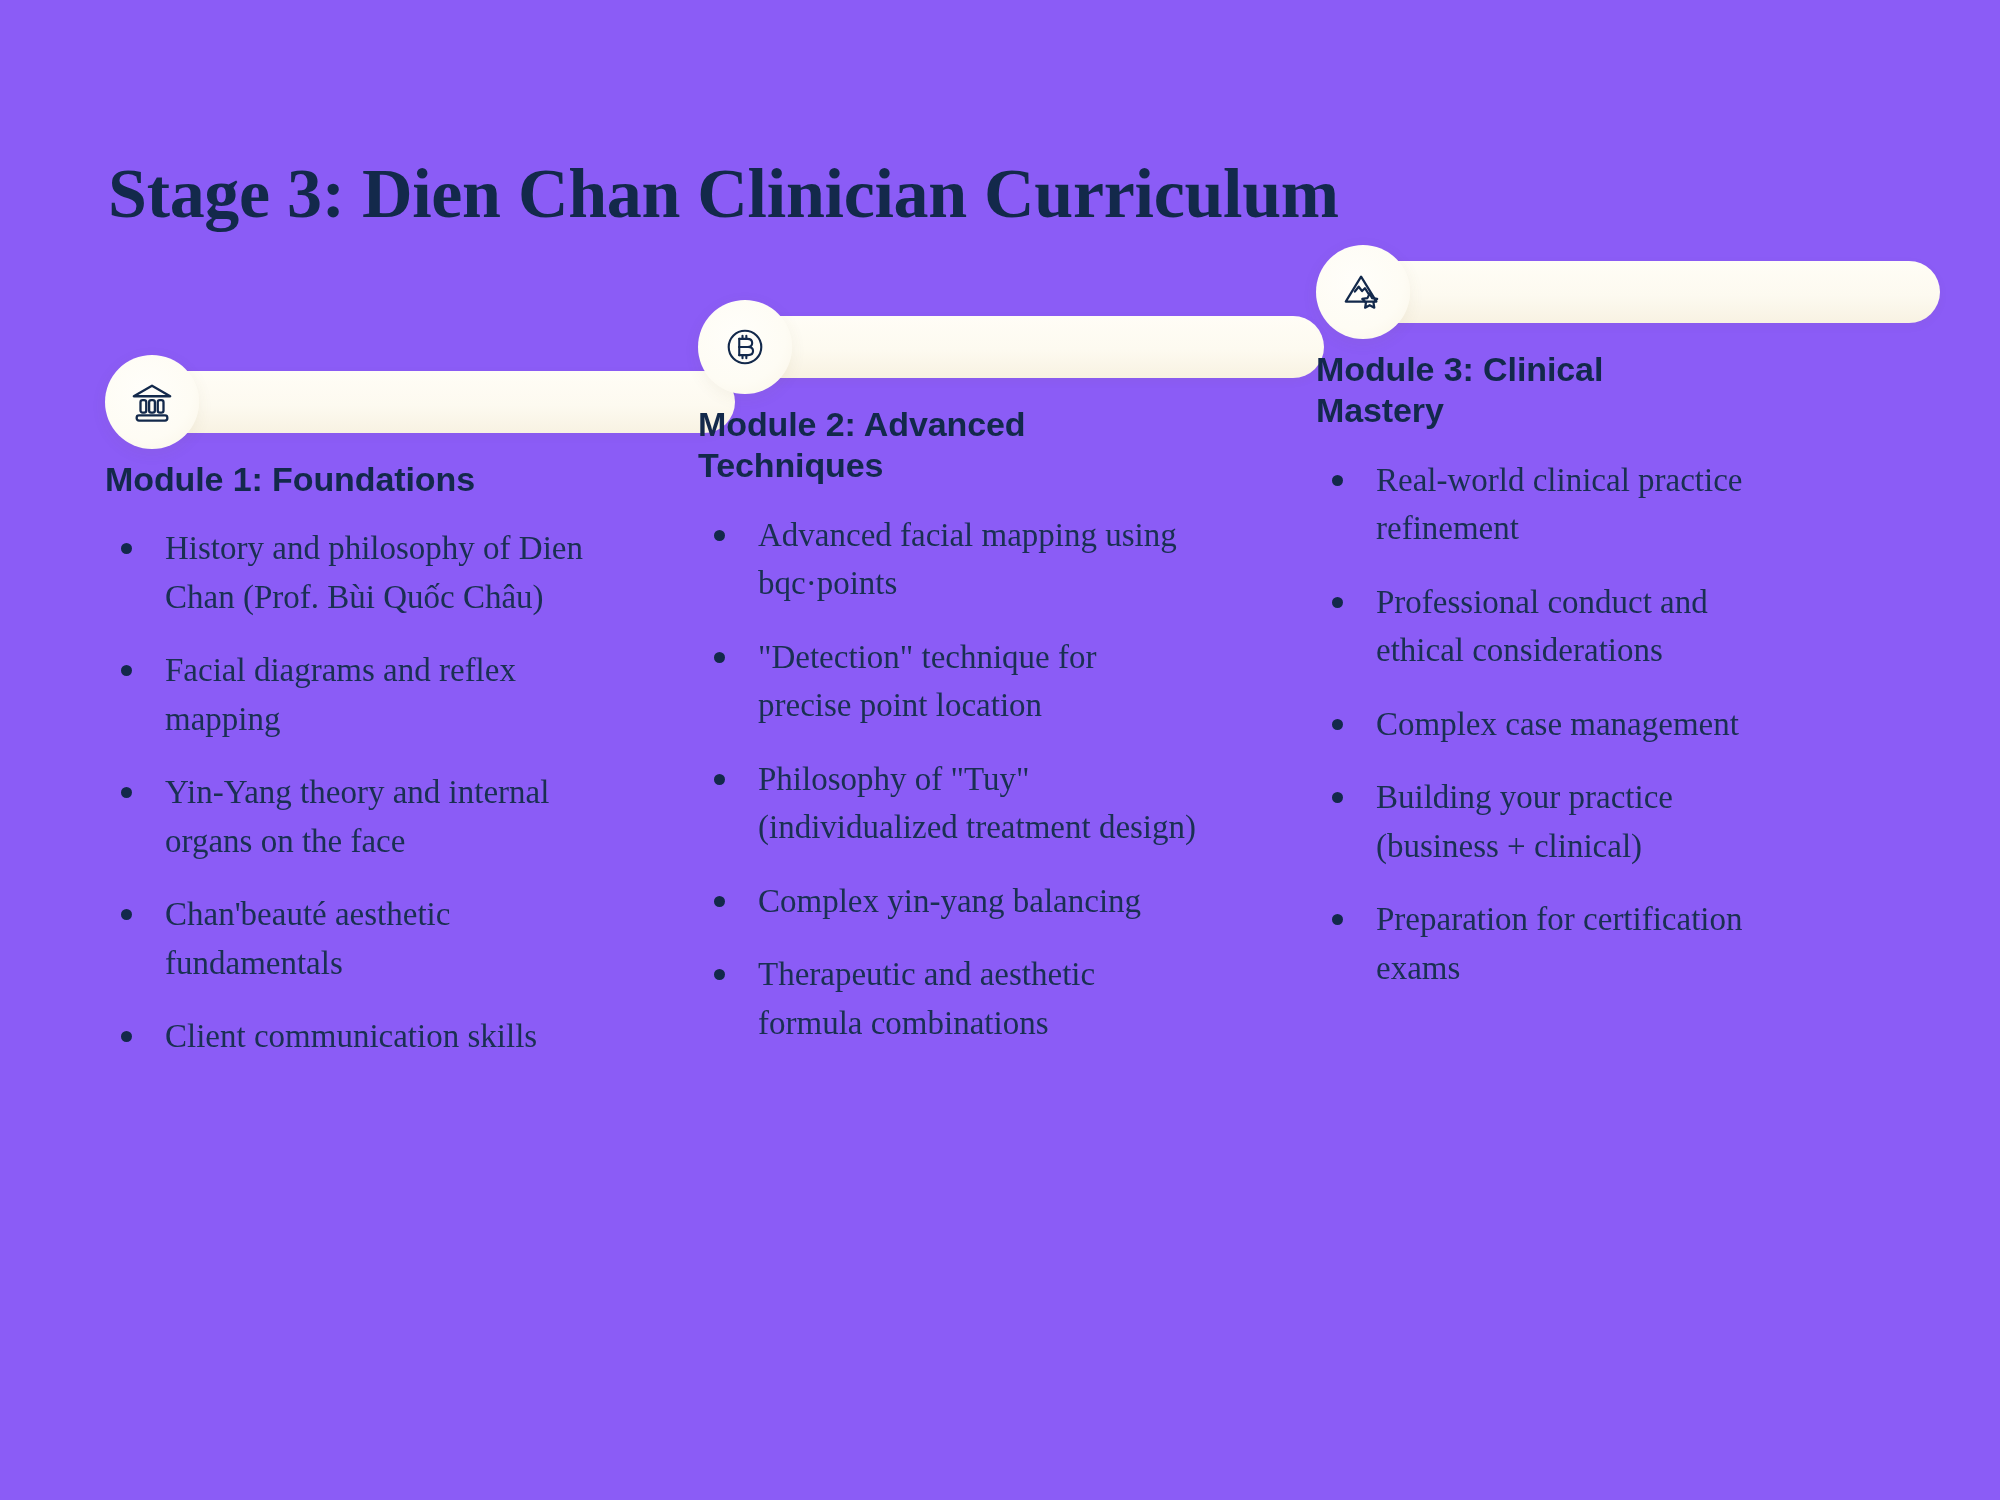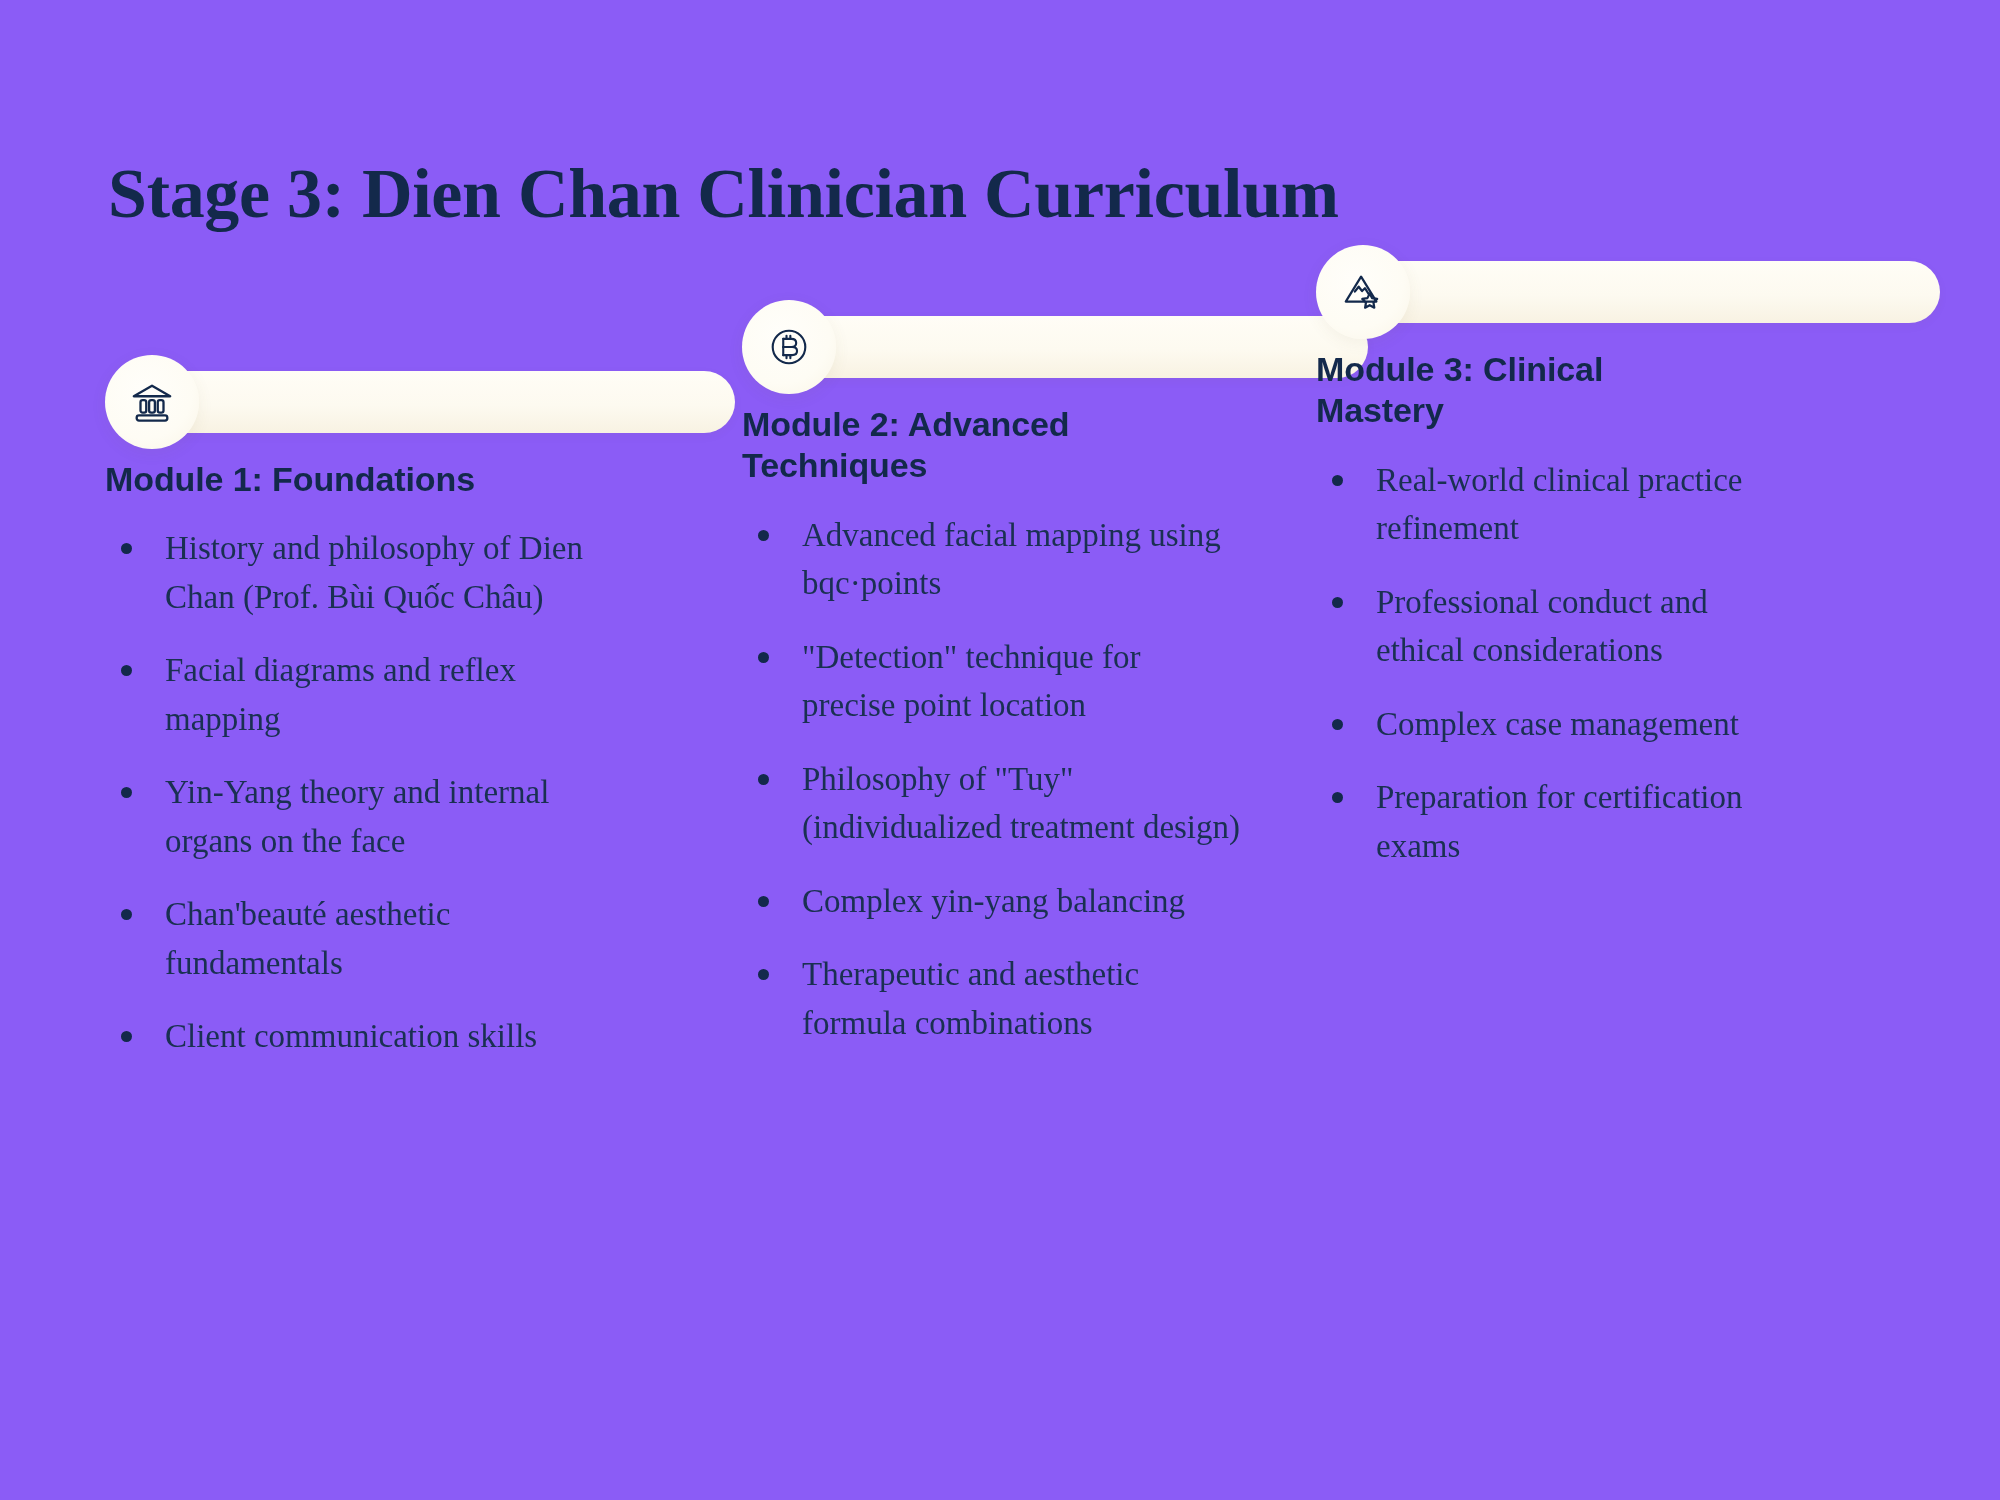--- a/index.html
+++ b/index.html
@@ -42,21 +42,21 @@
     top: 0;
     width: 2000px;
     height: 1500px;
   }
 
   .column {
     position: absolute;
     width: 600px;
   }
   .col-1 { left: 105px; top: 355px; }
-  .col-2 { left: 742px; top: 300px; }
+  .col-2 { left: 698px; top: 300px; }
   .col-3 { left: 1316px; top: 245px; }
 
   
   .module-header {
     position: relative;
     height: 96px;
   }
 
   .pill-bar {
     position: absolute;
@@ -241,19 +241,23 @@
         <li class="bullet-item">
           <span class="bullet-dot"></span>
           <span>Professional conduct and ethical considerations</span>
         </li>
         <li class="bullet-item">
           <span class="bullet-dot"></span>
           <span>Complex case management</span>
         </li>
         <li class="bullet-item">
           <span class="bullet-dot"></span>
+          <span>Building your practice (business + clinical)</span>
+        </li>
+        <li class="bullet-item">
+          <span class="bullet-dot"></span>
           <span>Preparation for certification exams</span>
         </li>
       </ul>
     </div>
 
   </div>
 </div>
 
 </body></html>

